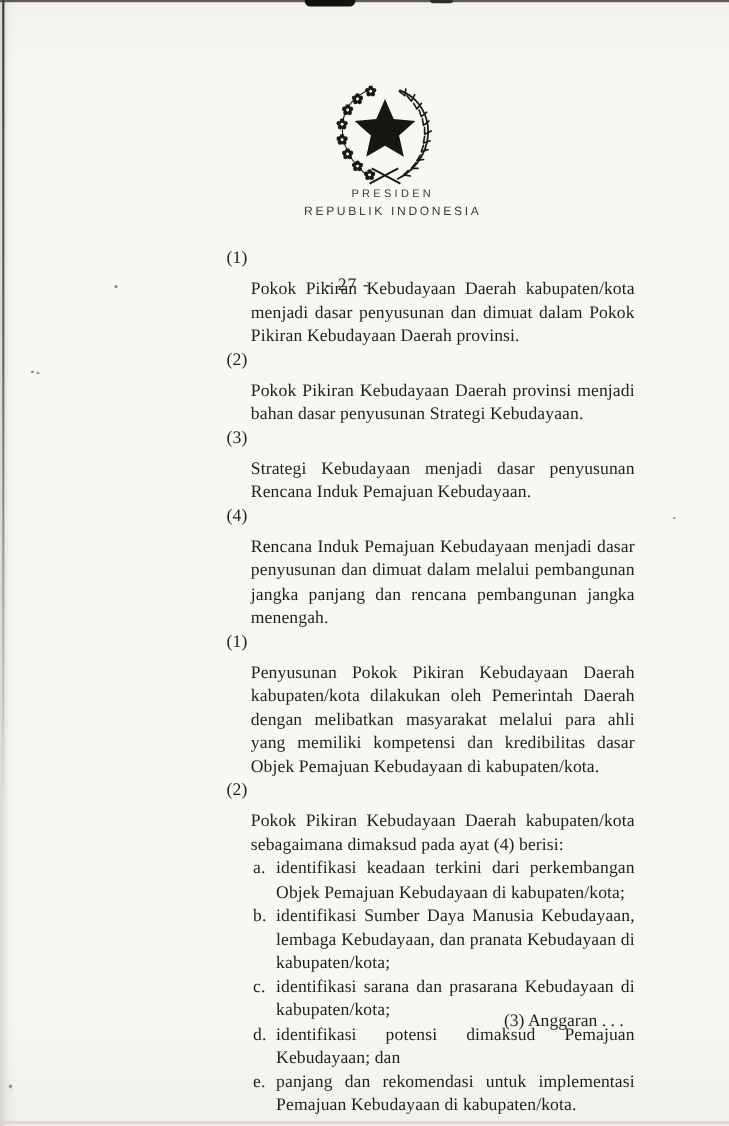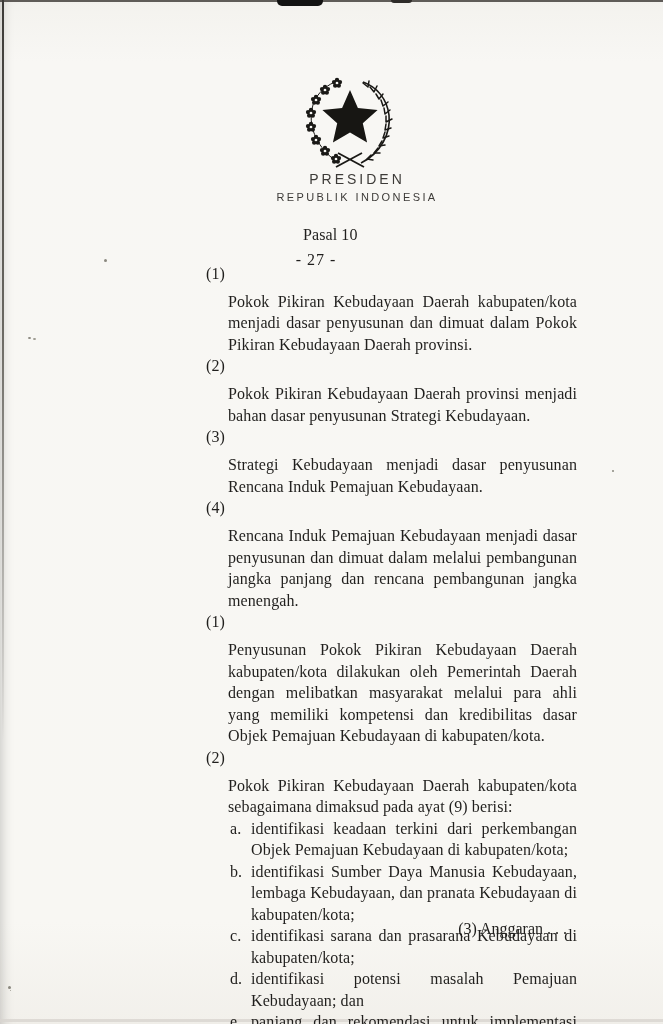--- a/index.html
+++ b/index.html
@@ -20,21 +20,21 @@
   .speck{position:absolute;background:#8a887f;border-radius:50%;}
   .speck.s1{left:28px;top:337px;width:3px;height:2px;box-shadow:5px 1px 0 0 #9b998f;}
   .speck.s2{left:104px;top:259px;width:3px;height:3px;}
   .speck.s3{left:8px;top:986px;width:3px;height:3px;box-shadow:1px 3px 0 -1px #9b998f;}
   .speck.s4{left:612px;top:470px;width:2px;height:2px;}
   
   .emblem{position:absolute;left:299px;top:77px;width:104px;height:92px;}
   
   .letterhead{position:absolute;top:171px;left:357px;transform:translateX(-50%);
     text-align:center;font-family:"Liberation Sans","DejaVu Sans",sans-serif;color:#3d3b38;white-space:nowrap;}
-  .lh1{font-size:14px;letter-spacing:3px;}
+  .lh1{font-size:10px;letter-spacing:3px;}
   .lh2{font-size:11px;letter-spacing:2.4px;margin-top:3.5px;}
   
   .page-number{position:absolute;top:204px;left:316px;transform:translateX(-50%);
     font-size:16px;letter-spacing:1px;white-space:nowrap;margin-top:47px;}
   
   .content{position:absolute;left:206px;top:224px;width:371px;font-size:16px;line-height:21.5px;letter-spacing:.1px;}
   .pasal{font-size:16px;font-weight:normal;margin:0 0 17px 0;padding-left:97px;}
   .pasal.second{margin-top:13px;margin-bottom:19px;padding-left:99px;}
   .item{display:flex;}
   .marker{flex:0 0 22px;}
@@ -96,21 +96,20 @@
 
   <div class="letterhead">
     <div class="lh1">PRESIDEN</div>
     <div class="lh2">REPUBLIK INDONESIA</div>
   </div>
 
   <div class="page-number">- 27 -</div>
 
   <div class="content">
 
-    <h2 class="pasal">Pasal 10</h2>
 
     <div class="item">
       <span class="marker">(1)</span>
       <span class="text">Pokok Pikiran Kebudayaan Daerah kabupaten/kota menjadi dasar penyusunan dan dimuat dalam Pokok Pikiran Kebudayaan Daerah provinsi.</span>
     </div>
     <div class="item">
       <span class="marker">(2)</span>
       <span class="text">Pokok Pikiran Kebudayaan Daerah provinsi menjadi bahan dasar penyusunan Strategi Kebudayaan.</span>
     </div>
     <div class="item">
@@ -122,39 +121,39 @@
       <span class="text">Rencana Induk Pemajuan Kebudayaan menjadi dasar penyusunan dan dimuat dalam melalui pembangunan jangka panjang dan rencana pembangunan jangka menengah.</span>
     </div>
 
 
     <div class="item">
       <span class="marker">(1)</span>
       <span class="text">Penyusunan Pokok Pikiran Kebudayaan Daerah kabupaten/kota dilakukan oleh Pemerintah Daerah dengan melibatkan masyarakat melalui para ahli yang memiliki kompetensi dan kredibilitas dasar Objek Pemajuan Kebudayaan di kabupaten/kota.</span>
     </div>
     <div class="item">
       <span class="marker">(2)</span>
-      <span class="text">Pokok Pikiran Kebudayaan Daerah kabupaten/kota sebagaimana dimaksud pada ayat (9) berisi:</span>
+      <span class="text">Pokok Pikiran Kebudayaan Daerah kabupaten/kota sebagaimana dimaksud pada ayat (4) berisi:</span>
     </div>
 
     <div class="sublist">
       <div class="subitem">
         <span class="smarker">a.</span>
         <span class="stext">identifikasi keadaan terkini dari perkembangan Objek Pemajuan Kebudayaan di kabupaten/kota;</span>
       </div>
       <div class="subitem">
         <span class="smarker">b.</span>
         <span class="stext">identifikasi Sumber Daya Manusia Kebudayaan, lembaga Kebudayaan, dan pranata Kebudayaan di kabupaten/kota;</span>
       </div>
       <div class="subitem">
         <span class="smarker">c.</span>
         <span class="stext">identifikasi sarana dan prasarana Kebudayaan di kabupaten/kota;</span>
       </div>
       <div class="subitem">
         <span class="smarker">d.</span>
-        <span class="stext">identifikasi potensi masalah Pemajuan Kebudayaan; dan</span>
+        <span class="stext">identifikasi potensi dimaksud Pemajuan Kebudayaan; dan</span>
       </div>
       <div class="subitem">
         <span class="smarker">e.</span>
         <span class="stext">panjang dan rekomendasi untuk implementasi Pemajuan Kebudayaan di kabupaten/kota.</span>
       </div>
     </div>
 
   </div>
 
   <div class="catchword">(3) Anggaran . . .</div>

